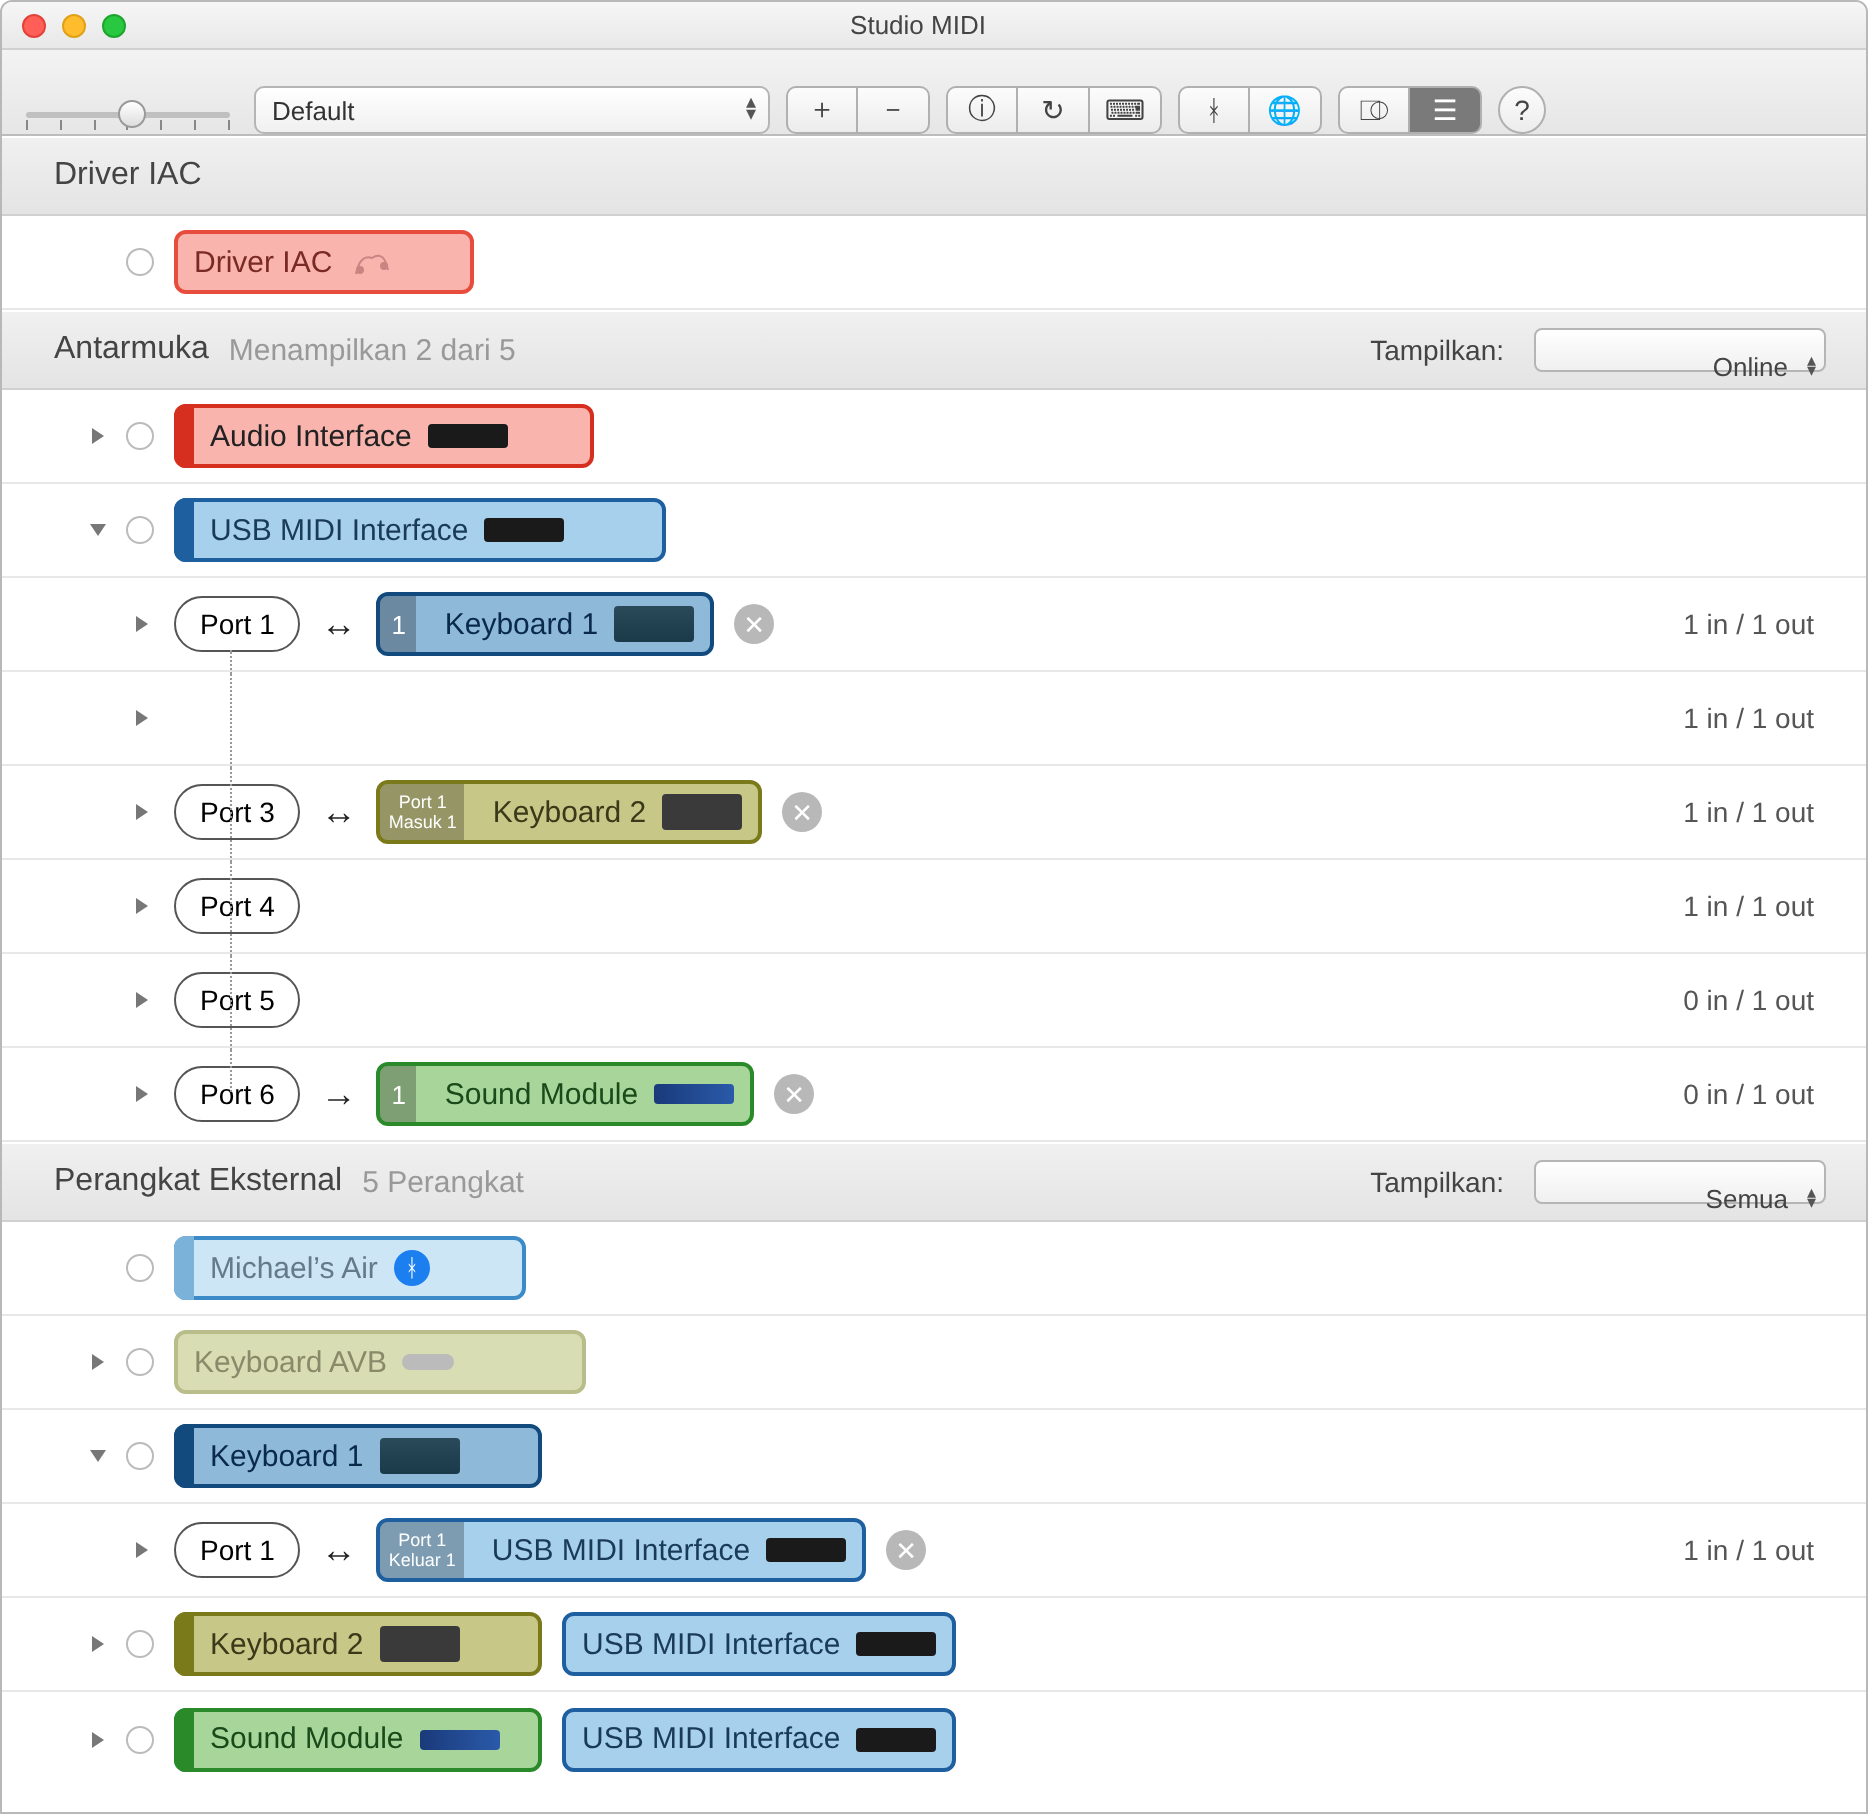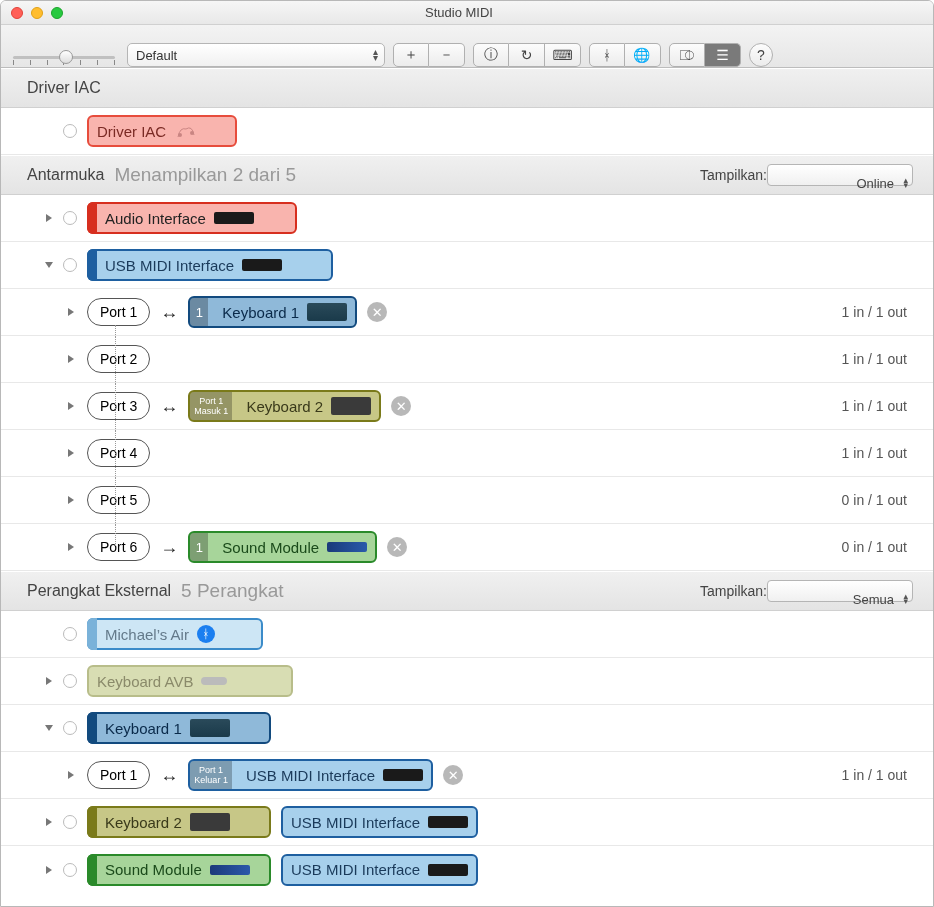--- a/index.html
+++ b/index.html
@@ -26,22 +26,22 @@
 .btngrp { display:flex; }
 .tbtn { min-width:36px; height:24px; background:linear-gradient(#fcfcfc,#ececec); border:1px solid #b0b0b0; display:flex; align-items:center; justify-content:center; font-size:14px; color:#444;}
 .btngrp .tbtn:first-child{border-radius:5px 0 0 5px;}
 .btngrp .tbtn:last-child{border-radius:0 5px 5px 0; border-left:none;}
 .btngrp .tbtn:not(:first-child):not(:last-child){border-left:none;}
 .tbtn.solo{border-radius:5px;}
 .tbtn.active{background:#7a7a7a;color:#fff;}
 
 
 .section-hdr { height:40px; background:linear-gradient(#f0f0f0,#e4e4e4); border-top:1px solid #fff; border-bottom:1px solid #d0d0d0; display:flex; align-items:center; padding:0 20px 0 26px; font-size:16px; color:#444;}
-.section-hdr .sub{color:#999; font-size:19px; margin-left:10px;}
-.section-hdr .right{margin-left:auto; display:flex; align-items:center; gap:0; font-size:14px;}
+.section-hdr .sub{color:#999; font-size:15px; margin-left:10px;}
+.section-hdr .right{margin-left:auto; display:flex; align-items:center; gap:15px; font-size:14px;}
 .dd { width:146px; height:22px; background:linear-gradient(#fff,#f0f0f0); border:1px solid #b5b5b5; border-radius:4px; display:flex; align-items:center; justify-content:flex-end; padding:16px 18px 0 8px; font-size:13px; position:relative;}
 .dd .chev{position:absolute; right:4px; font-size:9px; color:#555; line-height:5px;}
 
 
 .row { height:47px; border-bottom:1px solid #e8e8e8; display:flex; align-items:center; padding:0 16px 0 0; position:relative;}
 .row .pre { width:86px; display:flex; align-items:center; justify-content:flex-end; gap:8px; padding-right:10px;}
 .disc { width:12px; height:12px; }
 .disc svg{display:block;}
 .dot { width:14px; height:14px; border:1.5px solid #bbb; border-radius:50%; background:#fff;}
 .row .pre.sub { width:86px; }
@@ -252,25 +252,20 @@
 
 <div class="row">
   <div class="treeline"></div>
   <div class="pre sub">
       <span class="disc">
         <svg viewBox="0 0 12 12">
           <path d="M3 2 L9 6 L3 10 Z" fill="#777"></path>
         </svg>
       </span>
     </div>
-  <div class="body">
-    <div class="port">
-        <span>Port 2</span>
-      </div>
-  </div>
   <div class="info">1 in / 1 out</div>
 </div>
 
 <div class="row">
   <div class="treeline"></div>
   <div class="pre sub">
       <span class="disc">
         <svg viewBox="0 0 12 12">
           <path d="M3 2 L9 6 L3 10 Z" fill="#777"></path>
         </svg>

